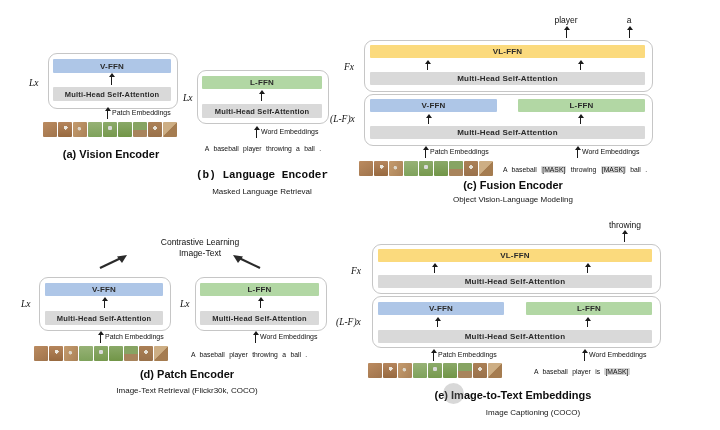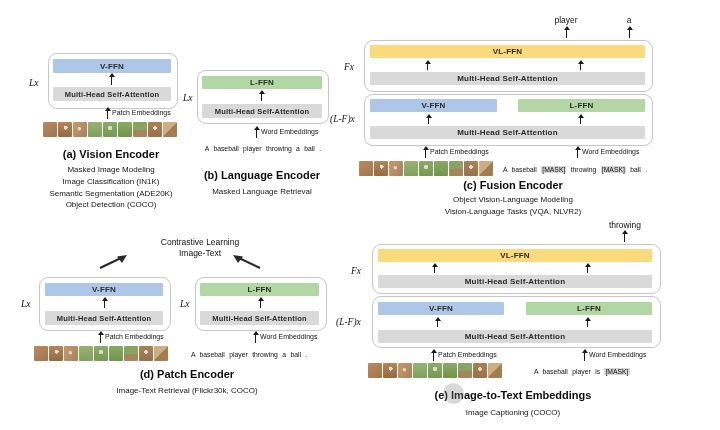--- a/index.html
+++ b/index.html
@@ -53,36 +53,30 @@
       <div class="tile tl1"></div>
       <div class="tile tl2"></div>
       <div class="tile tl3"></div>
       <div class="tile tl4"></div>
       <div class="tile tl5"></div>
       <div class="tile tl6"></div>
       <div class="tile tl7"></div>
       <div class="tile tl8"></div>
     </div>
   <div class="ptitle" style="left:31px;top:148px;width:160px;">(a) Vision Encoder</div>
-  <div class="psub" style="left:16px;top:164px;width:190px;">
-    <div>Masked Image Modeling</div>
-    <div>Image Classification (IN1K)</div>
-    <div>Semantic Segmentation (ADE20K)</div>
-    <div>Object Detection (COCO)</div>
-  </div>
 
   <div class="cbox" style="left:197px;top:70px;width:130px;height:52px;"></div>
   <div class="bar" style="left: 202px; top: 76px; width: 120px; height: 13px; background: rgb(178, 215, 164);">L-FFN</div>
   <div class="uarrow" style="left:261px;top:94px;height:7px;"></div>
   <div class="bar" style="left: 202px; top: 104px; width: 120px; height: 14px; font-size: 7.5px; background: rgb(217, 217, 217);">Multi-Head Self-Attention</div>
   <div class="rep" style="left:183px;top:93px;">Lx</div>
   <div class="uarrow" style="left:256px;top:130px;height:8px;"></div>
   <div class="emb" style="left:261px;top:128px;">Word Embeddings</div>
   <div class="sent" style="left:196px;top:145px;width:134px;text-align:center;">A baseball player throwing a ball .</div>
-  <div class="ptitle" style="left:182px;top:169px;width:160px;">(b) Language Encoder</div>
+  <div class="ptitle" style="left:182px;top:169px;width:160px;font-family:Liberation Mono, monospace;">(b) Language Encoder</div>
   <div class="psub" style="left:182px;top:186px;width:160px;">
     <div>Masked Language Retrieval</div>
   </div>
 
   <div class="outtok" style="left:541px;top:15px;width:50px;">player</div>
   <div class="outtok" style="left:614px;top:15px;width:30px;">a</div>
   <div class="uarrow" style="left:566px;top:30px;height:8px;"></div>
   <div class="uarrow" style="left:629px;top:30px;height:8px;"></div>
 
   <div class="cbox" style="left:364px;top:40px;width:287px;height:50px;"></div>
@@ -118,21 +112,20 @@
   <div class="sent" style="left:503px;top:166px;">
     <span>A baseball</span>
     <span class="mask-token">[MASK]</span>
     <span>throwing</span>
     <span class="mask-token">[MASK]</span>
     <span>ball .</span>
   </div>
   <div class="ptitle" style="left:423px;top:179px;width:180px;">(c) Fusion Encoder</div>
   <div class="psub" style="left:403px;top:194px;width:220px;">
     <div>Object Vision-Language Modeling</div>
-    <div>Vision-Language Tasks (VQA, NLVR2)</div>
   </div>
 
   <div class="ctr-label" style="left:140px;top:237px;width:120px;">
     <div>Contrastive Learning</div>
     <div>Image-Text</div>
   </div>
   <svg class="diag" style="left:97px;top:252px;" width="32" height="18">
     <line x1="3" y1="16" x2="24" y2="6" stroke="#2a2a2a" stroke-width="2.2"></line>
     <polygon points="30,3 20,4.5 25,11" fill="#2a2a2a"></polygon>
   </svg>
@@ -205,19 +198,19 @@
       <div class="tile tl5"></div>
       <div class="tile tl6"></div>
       <div class="tile tl7"></div>
       <div class="tile tl8"></div>
     </div>
   <div class="sent" style="left:534px;top:368px;">
     <span>A baseball player is</span>
     <span class="mask-token">[MASK]</span>
   </div>
   <div class="ptitle" style="left:413px;top:389px;width:200px;">(e) Image-to-Text Embeddings</div>
-  <div class="psub" style="left:433px;top:407px;width:160px;">
+  <div class="psub" style="left:453px;top:407px;width:160px;">
     <div>Image Captioning (COCO)</div>
   </div>
 
   <div class="wm-circle"></div>
 
 </div>
 
 </body></html>

